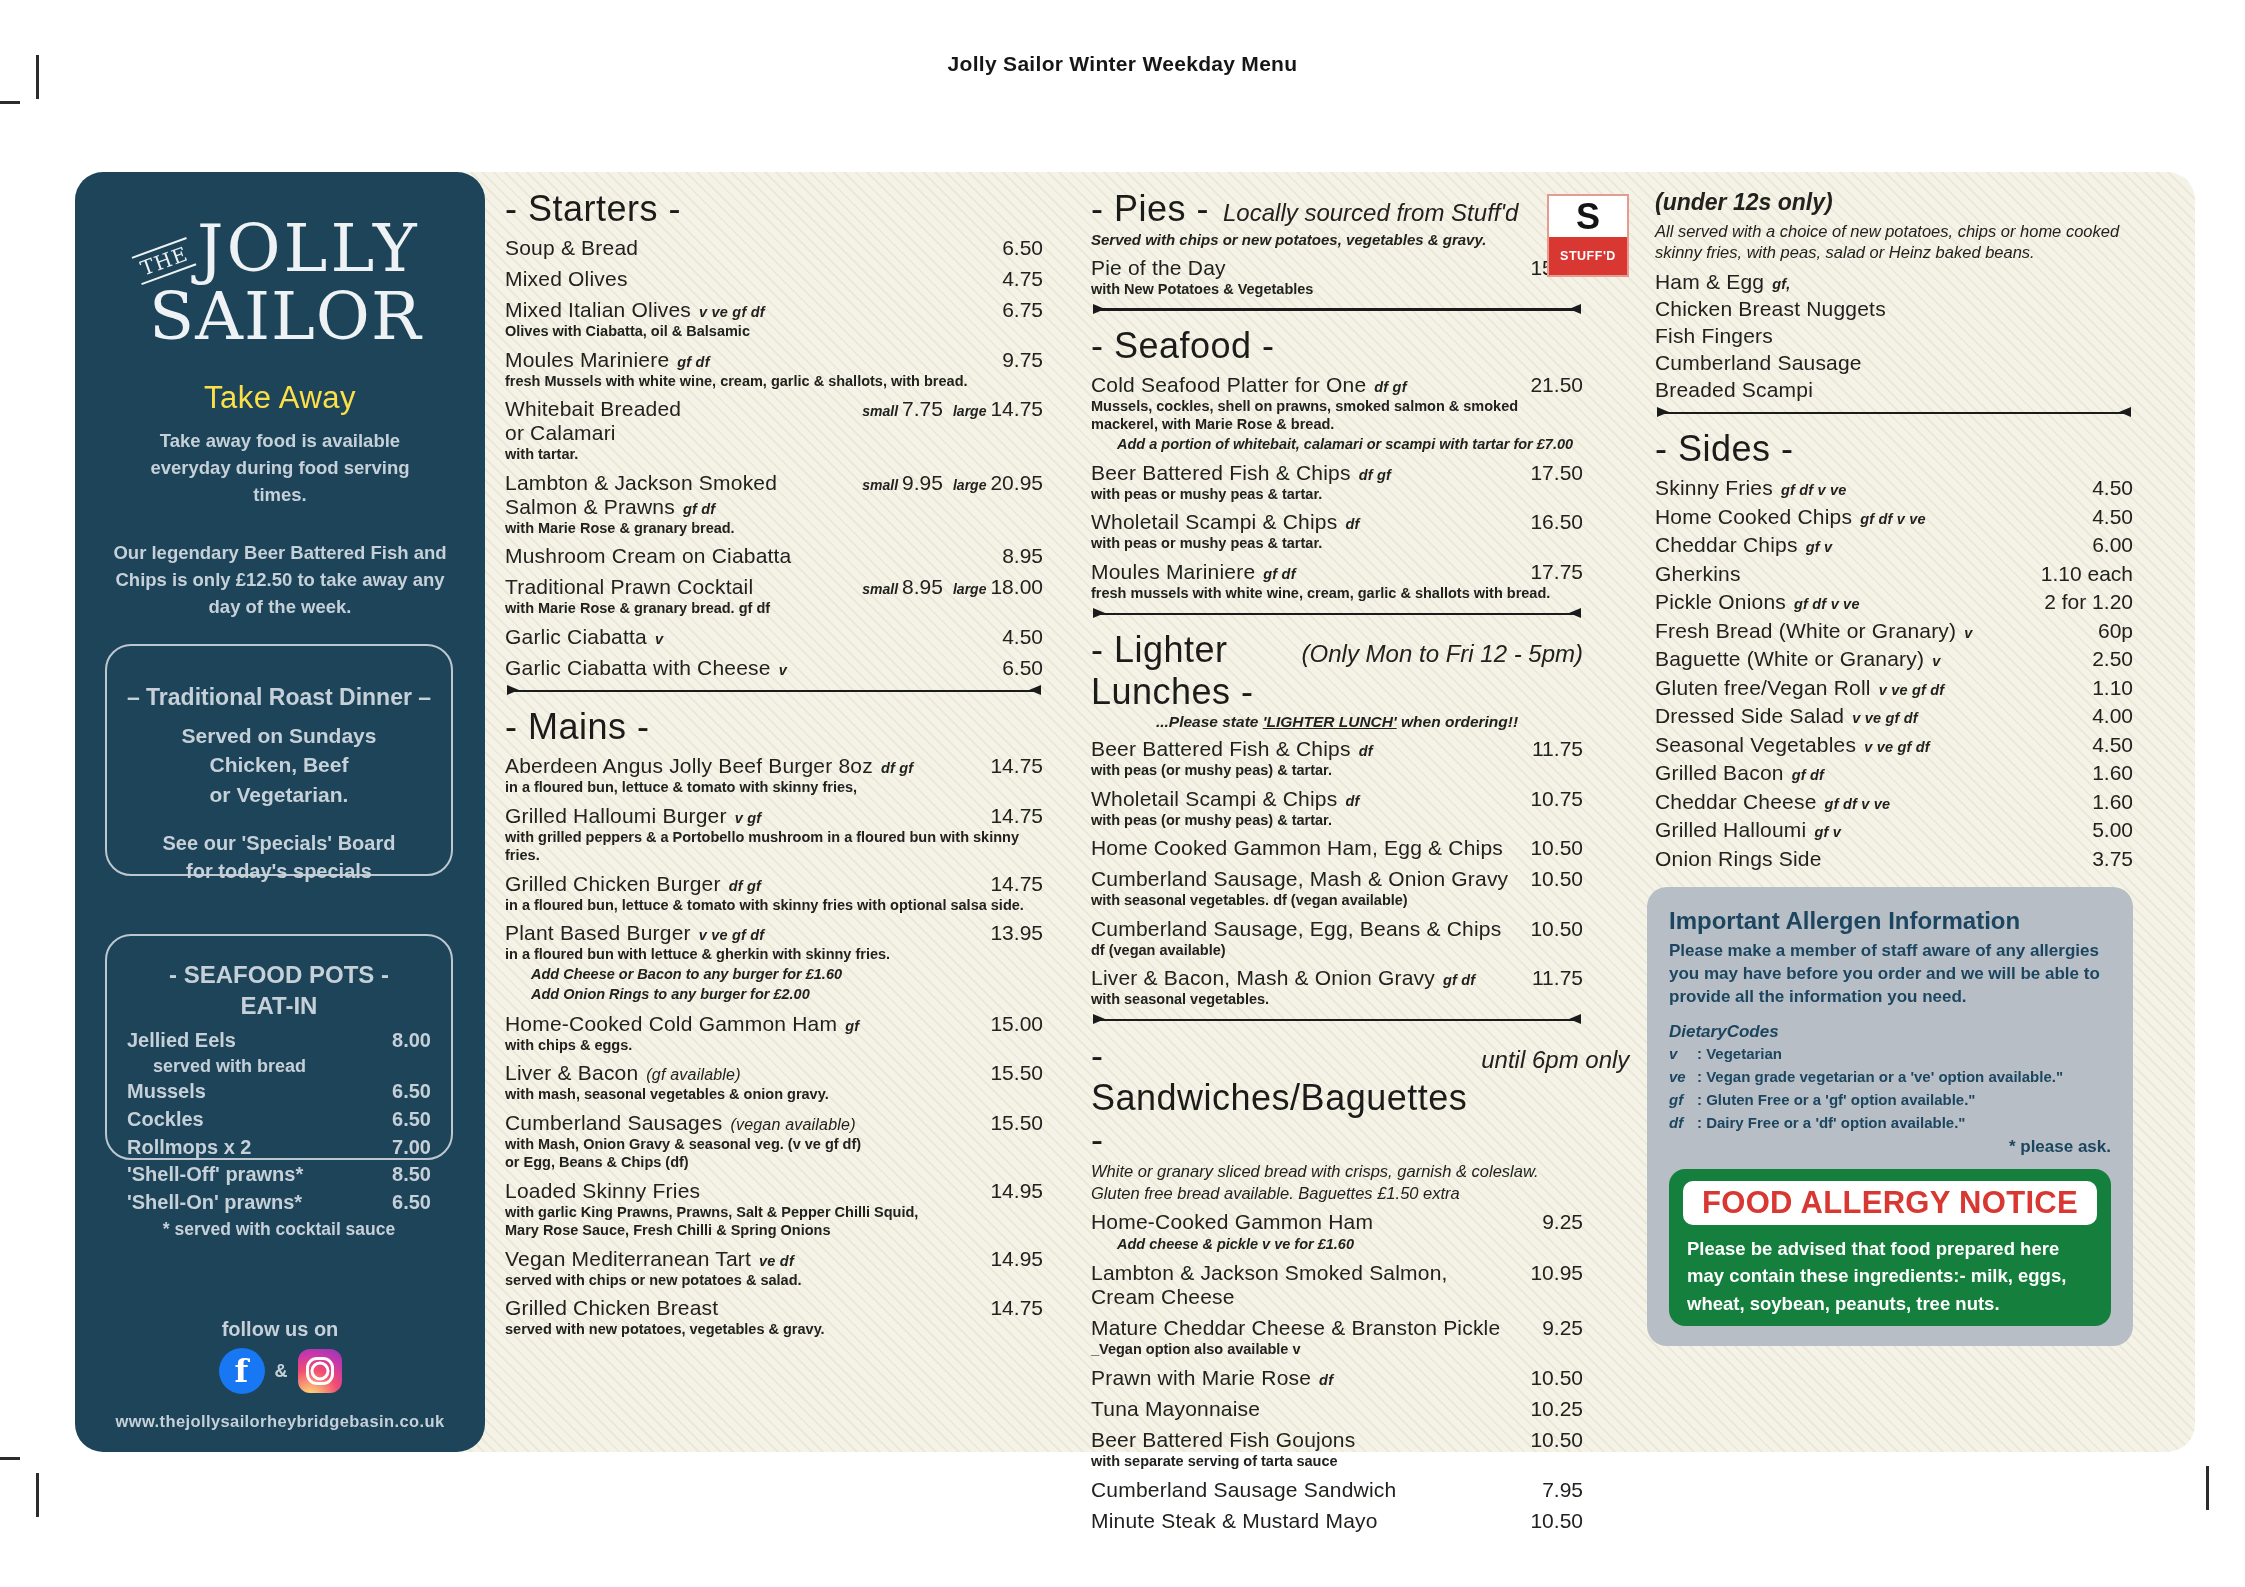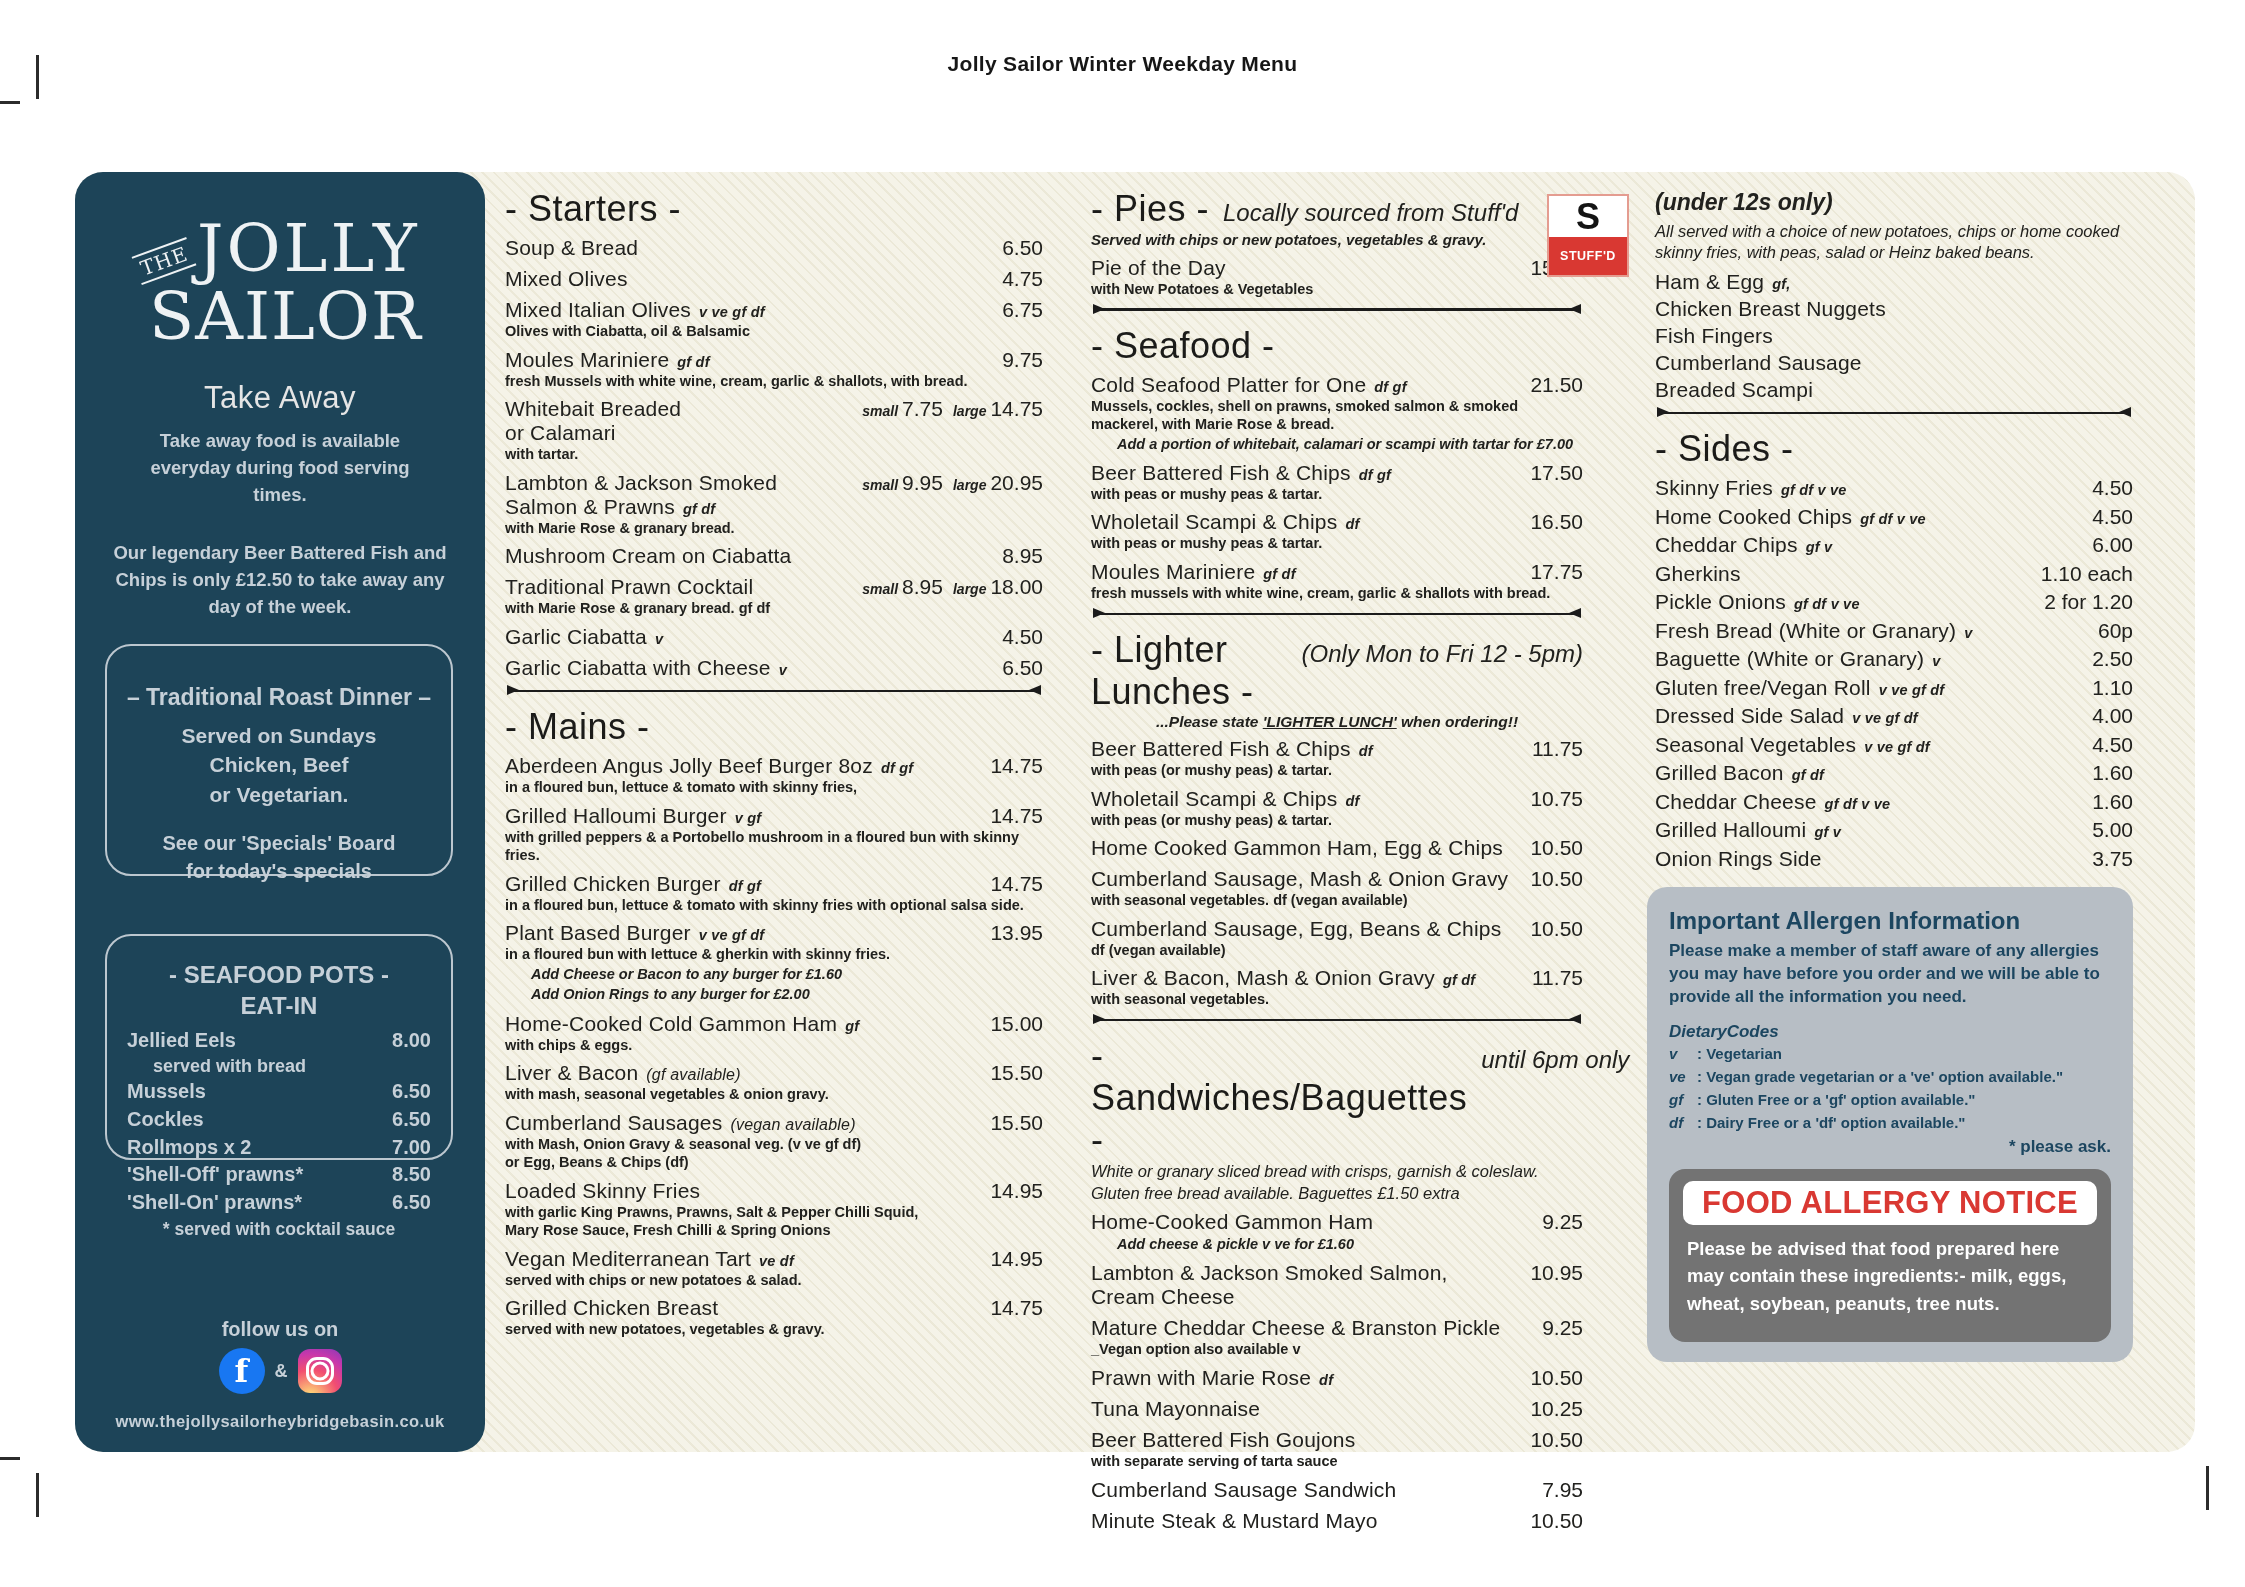--- a/index.html
+++ b/index.html
@@ -13,21 +13,21 @@
        background-image:repeating-linear-gradient(45deg,rgba(167,155,96,.12) 0 2px,transparent 2px 8px);}
   
   .sidebar{position:absolute;left:0;top:0;width:410px;height:1280px;background:#1d4458;
        border-radius:28px;color:#c6d0d8;}
   .logo{position:absolute;top:34px;left:0;right:0;height:175px;color:#eef2f4;}
   .logo-the{position:absolute;left:60px;top:40px;transform:rotate(-20deg);
        font-family:"DejaVu Serif",serif;font-size:20px;letter-spacing:1px;
        border-top:2px solid #eef2f4;border-bottom:2px solid #eef2f4;padding:1px 5px;}
   .logo-jolly{position:absolute;left:122px;top:4px;font-family:"DejaVu Serif",serif;font-size:66px;letter-spacing:3px;}
   .logo-sailor{position:absolute;left:74px;top:72px;font-family:"DejaVu Serif",serif;font-size:66px;letter-spacing:1px;}
-  .ta-head{position:absolute;top:208px;left:0;right:0;text-align:center;font-size:31px;color:#e5e5e5;letter-spacing:.5px;}
+  .ta-head{position:absolute;top:208px;left:0;right:0;text-align:center;font-size:31px;color:#fde047;letter-spacing:.5px;}
   .ta-body{position:absolute;top:256px;left:52px;right:52px;text-align:center;font-size:18.5px;font-weight:700;line-height:1.45;}
   .promo{position:absolute;top:368px;left:34px;right:34px;text-align:center;font-size:18.5px;font-weight:700;line-height:1.45;}
   .side-box{position:absolute;left:30px;right:32px;border:2.5px solid #bcc7cf;border-radius:26px;
        text-align:center;padding:14px 14px;box-sizing:border-box;}
   .roast{top:472px;height:232px;padding-top:38px;}
   .sb-title{font-size:23px;font-weight:700;margin-bottom:10px;}
   .roast-line{font-size:21px;font-weight:700;line-height:1.4;}
   .sb-footer{margin-top:20px;}
   .sb-footer .roast-line{font-size:20px;}
   .pots{top:762px;height:226px;padding:23px 20px;}
@@ -87,21 +87,21 @@
       margin-top:2px;padding:12px 1px;}
   
   .allergen-box{margin-top:16px;margin-left:-8px;width:486px;background:#b7bec5;border-radius:20px;
       padding:20px 22px;color:#1c4660;box-sizing:border-box;}
   .al-head{font-size:24px;font-weight:700;margin-bottom:5px;}
   .al-body{font-size:17px;font-weight:700;line-height:1.35;}
   .al-codes-title{font-size:17px;font-weight:700;margin-top:13px;font-style:italic;}
   .al-code-row{font-size:15px;font-weight:700;line-height:1.55;}
   .al-code-row .dc{display:inline-block;width:28px;font-style:italic;}
   .al-ask{text-align:right;font-size:17px;font-weight:700;margin-top:2px;}
-  .notice{margin-top:12px;background:#737373;border-radius:16px;padding:12px 14px 24px;}
+  .notice{margin-top:12px;background:#15803d;border-radius:16px;padding:12px 14px 8px;}
   .notice-title-box{background:#fff;border-radius:10px;text-align:center;padding:4px 6px;}
   .notice-title-box span{color:#d93832;font-size:31px;font-weight:800;letter-spacing:.3px;}
   .notice-body{color:#fff;font-size:18.5px;font-weight:700;line-height:1.5;margin-top:10px;padding:0 4px;}
 </style>
 </head>
 <body>
 
 <div class="cm" style="left:36px;top:55px;width:3px;height:44px;"></div>
 <div class="cm" style="left:0;top:101px;width:20px;height:3px;"></div>
 <div class="cm" style="left:36px;top:1473px;width:3px;height:44px;"></div>

